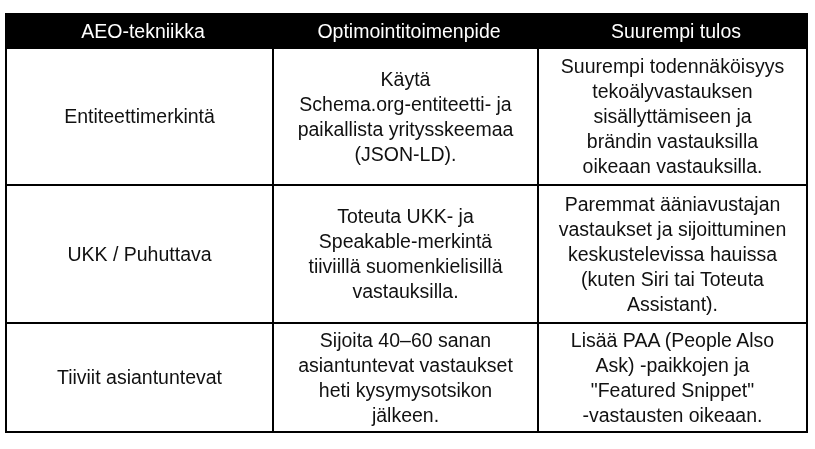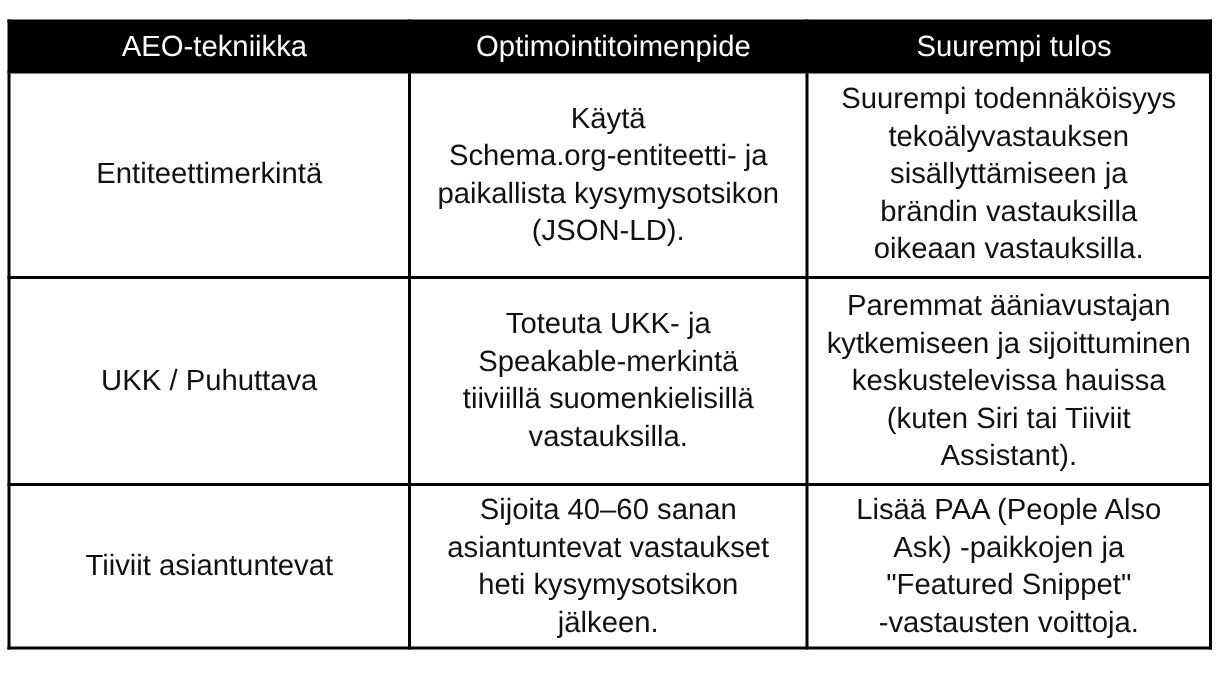--- a/index.html
+++ b/index.html
@@ -63,56 +63,56 @@
       <th>Optimointitoimenpide</th>
       <th>Suurempi tulos</th>
     </tr>
   </thead>
   <tbody>
     <tr class="r1">
       <td>Entiteettimerkintä</td>
       <td>
         <span class="line">Käytä</span>
         <span class="line">Schema.org-entiteetti- ja</span>
-        <span class="line">paikallista kysymysotsikon</span>
+        <span class="line">paikallista yritysskeemaa</span>
         <span class="line">(JSON-LD).</span>
       </td>
       <td>
         <span class="line">Suurempi todennäköisyys</span>
         <span class="line">tekoälyvastauksen</span>
         <span class="line">sisällyttämiseen ja</span>
         <span class="line">brändin vastauksilla</span>
         <span class="line">oikeaan vastauksilla.</span>
       </td>
     </tr>
     <tr class="r2">
       <td>UKK / Puhuttava</td>
       <td>
         <span class="line">Toteuta UKK- ja</span>
         <span class="line">Speakable-merkintä</span>
         <span class="line">tiiviillä suomenkielisillä</span>
         <span class="line">vastauksilla.</span>
       </td>
       <td>
         <span class="line">Paremmat ääniavustajan</span>
-        <span class="line">kytkemiseen ja sijoittuminen</span>
+        <span class="line">vastaukset ja sijoittuminen</span>
         <span class="line">keskustelevissa hauissa</span>
-        <span class="line">(kuten Siri tai Tiiviit</span>
+        <span class="line">(kuten Siri tai Toteuta</span>
         <span class="line">Assistant).</span>
       </td>
     </tr>
     <tr class="r3">
       <td>Tiiviit asiantuntevat</td>
       <td>
         <span class="line">Sijoita 40–60 sanan</span>
         <span class="line">asiantuntevat vastaukset</span>
         <span class="line">heti kysymysotsikon</span>
         <span class="line">jälkeen.</span>
       </td>
       <td>
         <span class="line">Lisää PAA (People Also</span>
         <span class="line">Ask) -paikkojen ja</span>
         <span class="line">"Featured Snippet"</span>
-        <span class="line">-vastausten voittoja.</span>
+        <span class="line">-vastausten oikeaan.</span>
       </td>
     </tr>
   </tbody>
 </table>
 
 </body></html>

